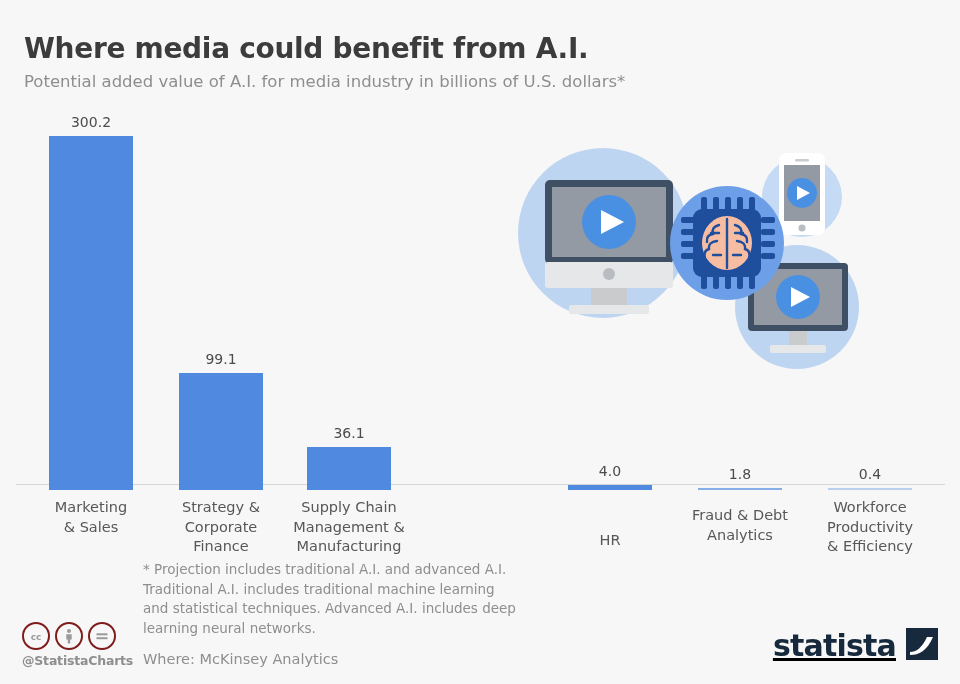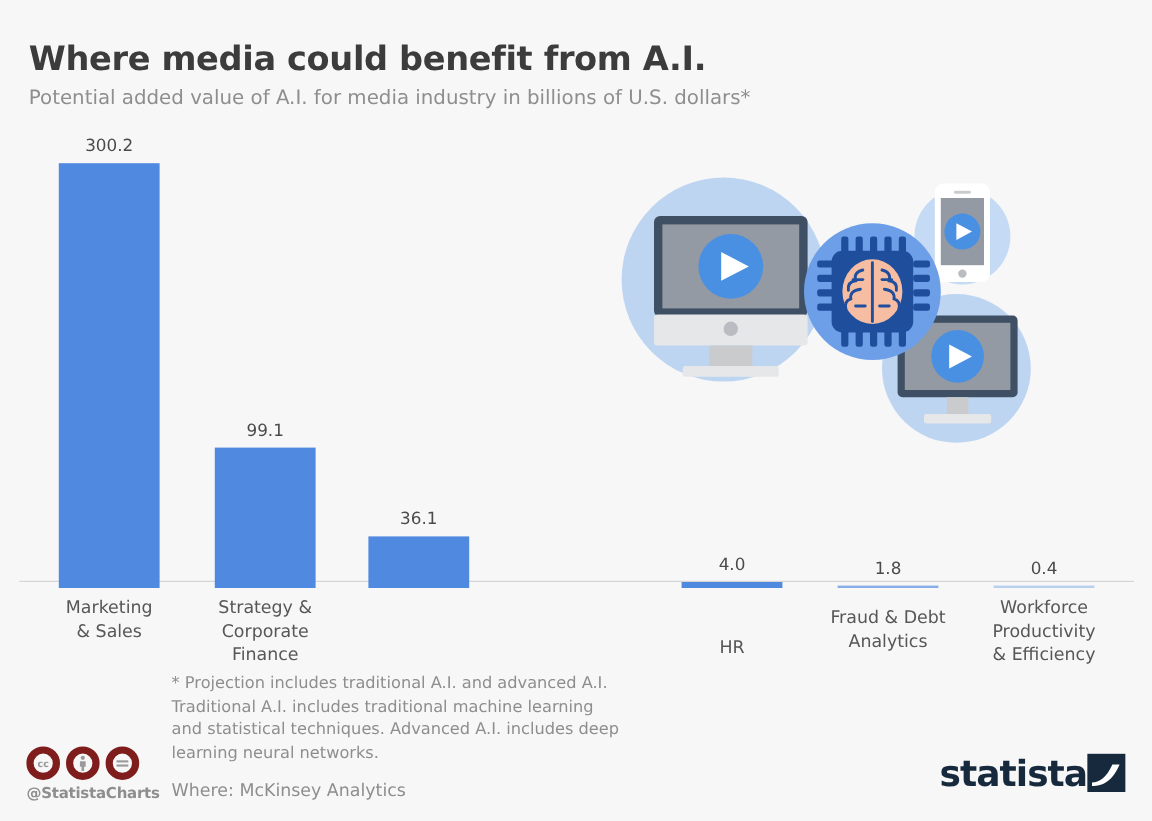--- a/index.html
+++ b/index.html
@@ -135,41 +135,42 @@
     width: 115px;
   }
   .cc-icons {
     display: flex;
     gap: 5px;
   }
   .cc-badge {
     width: 28px;
     height: 28px;
     border-radius: 50%;
-    border: 6px solid #7f1d1d;
+    border: 2px solid #7f1d1d;
     box-sizing: border-box;
     display: flex;
     align-items: center;
     justify-content: center;
     color: #7f1d1d;
   }
   .cc-handle {
     margin-top: 3px;
     font-size: 12.5px;
     font-weight: bold;
     color: #8e8e8e;
     letter-spacing: -0.2px;
   }
   .logo {
     position: absolute;
     right: 22px;
     top: 628px;
     display: flex;
     align-items: center;
-    gap: 0;
+    gap: 10px;
+    text-decoration: underline;
   }
   .logo-text {
     font-size: 30px;
     font-weight: bold;
     color: #17293d;
     letter-spacing: -0.8px;
     line-height: 30px;
   }
 </style>
 </head>
@@ -281,20 +282,25 @@
       <div class="cat-label">
         <div>Strategy &amp;</div>
         <div>Corporate</div>
         <div>Finance</div>
       </div>
     </div>
 
     <div class="bar-group" style="left:284px;">
       <div class="bar" style="height: 42.6213px; background: rgb(80, 137, 224);"></div>
       <div class="bar-value" style="bottom: 45.6213px;">36.1</div>
+      <div class="cat-label">
+        <div>Supply Chain</div>
+        <div>Management &amp;</div>
+        <div>Manufacturing</div>
+      </div>
     </div>
 
 
     <div class="bar-group" style="left:545px;">
       <div class="bar" style="height: 4.72258px; background: rgb(80, 137, 224);"></div>
       <div class="bar-value" style="bottom: 7.72258px;">4.0</div>
       <div class="cat-label" style="top:415px;margin-top:10px;">
         <div>HR</div>
       </div>
     </div>

